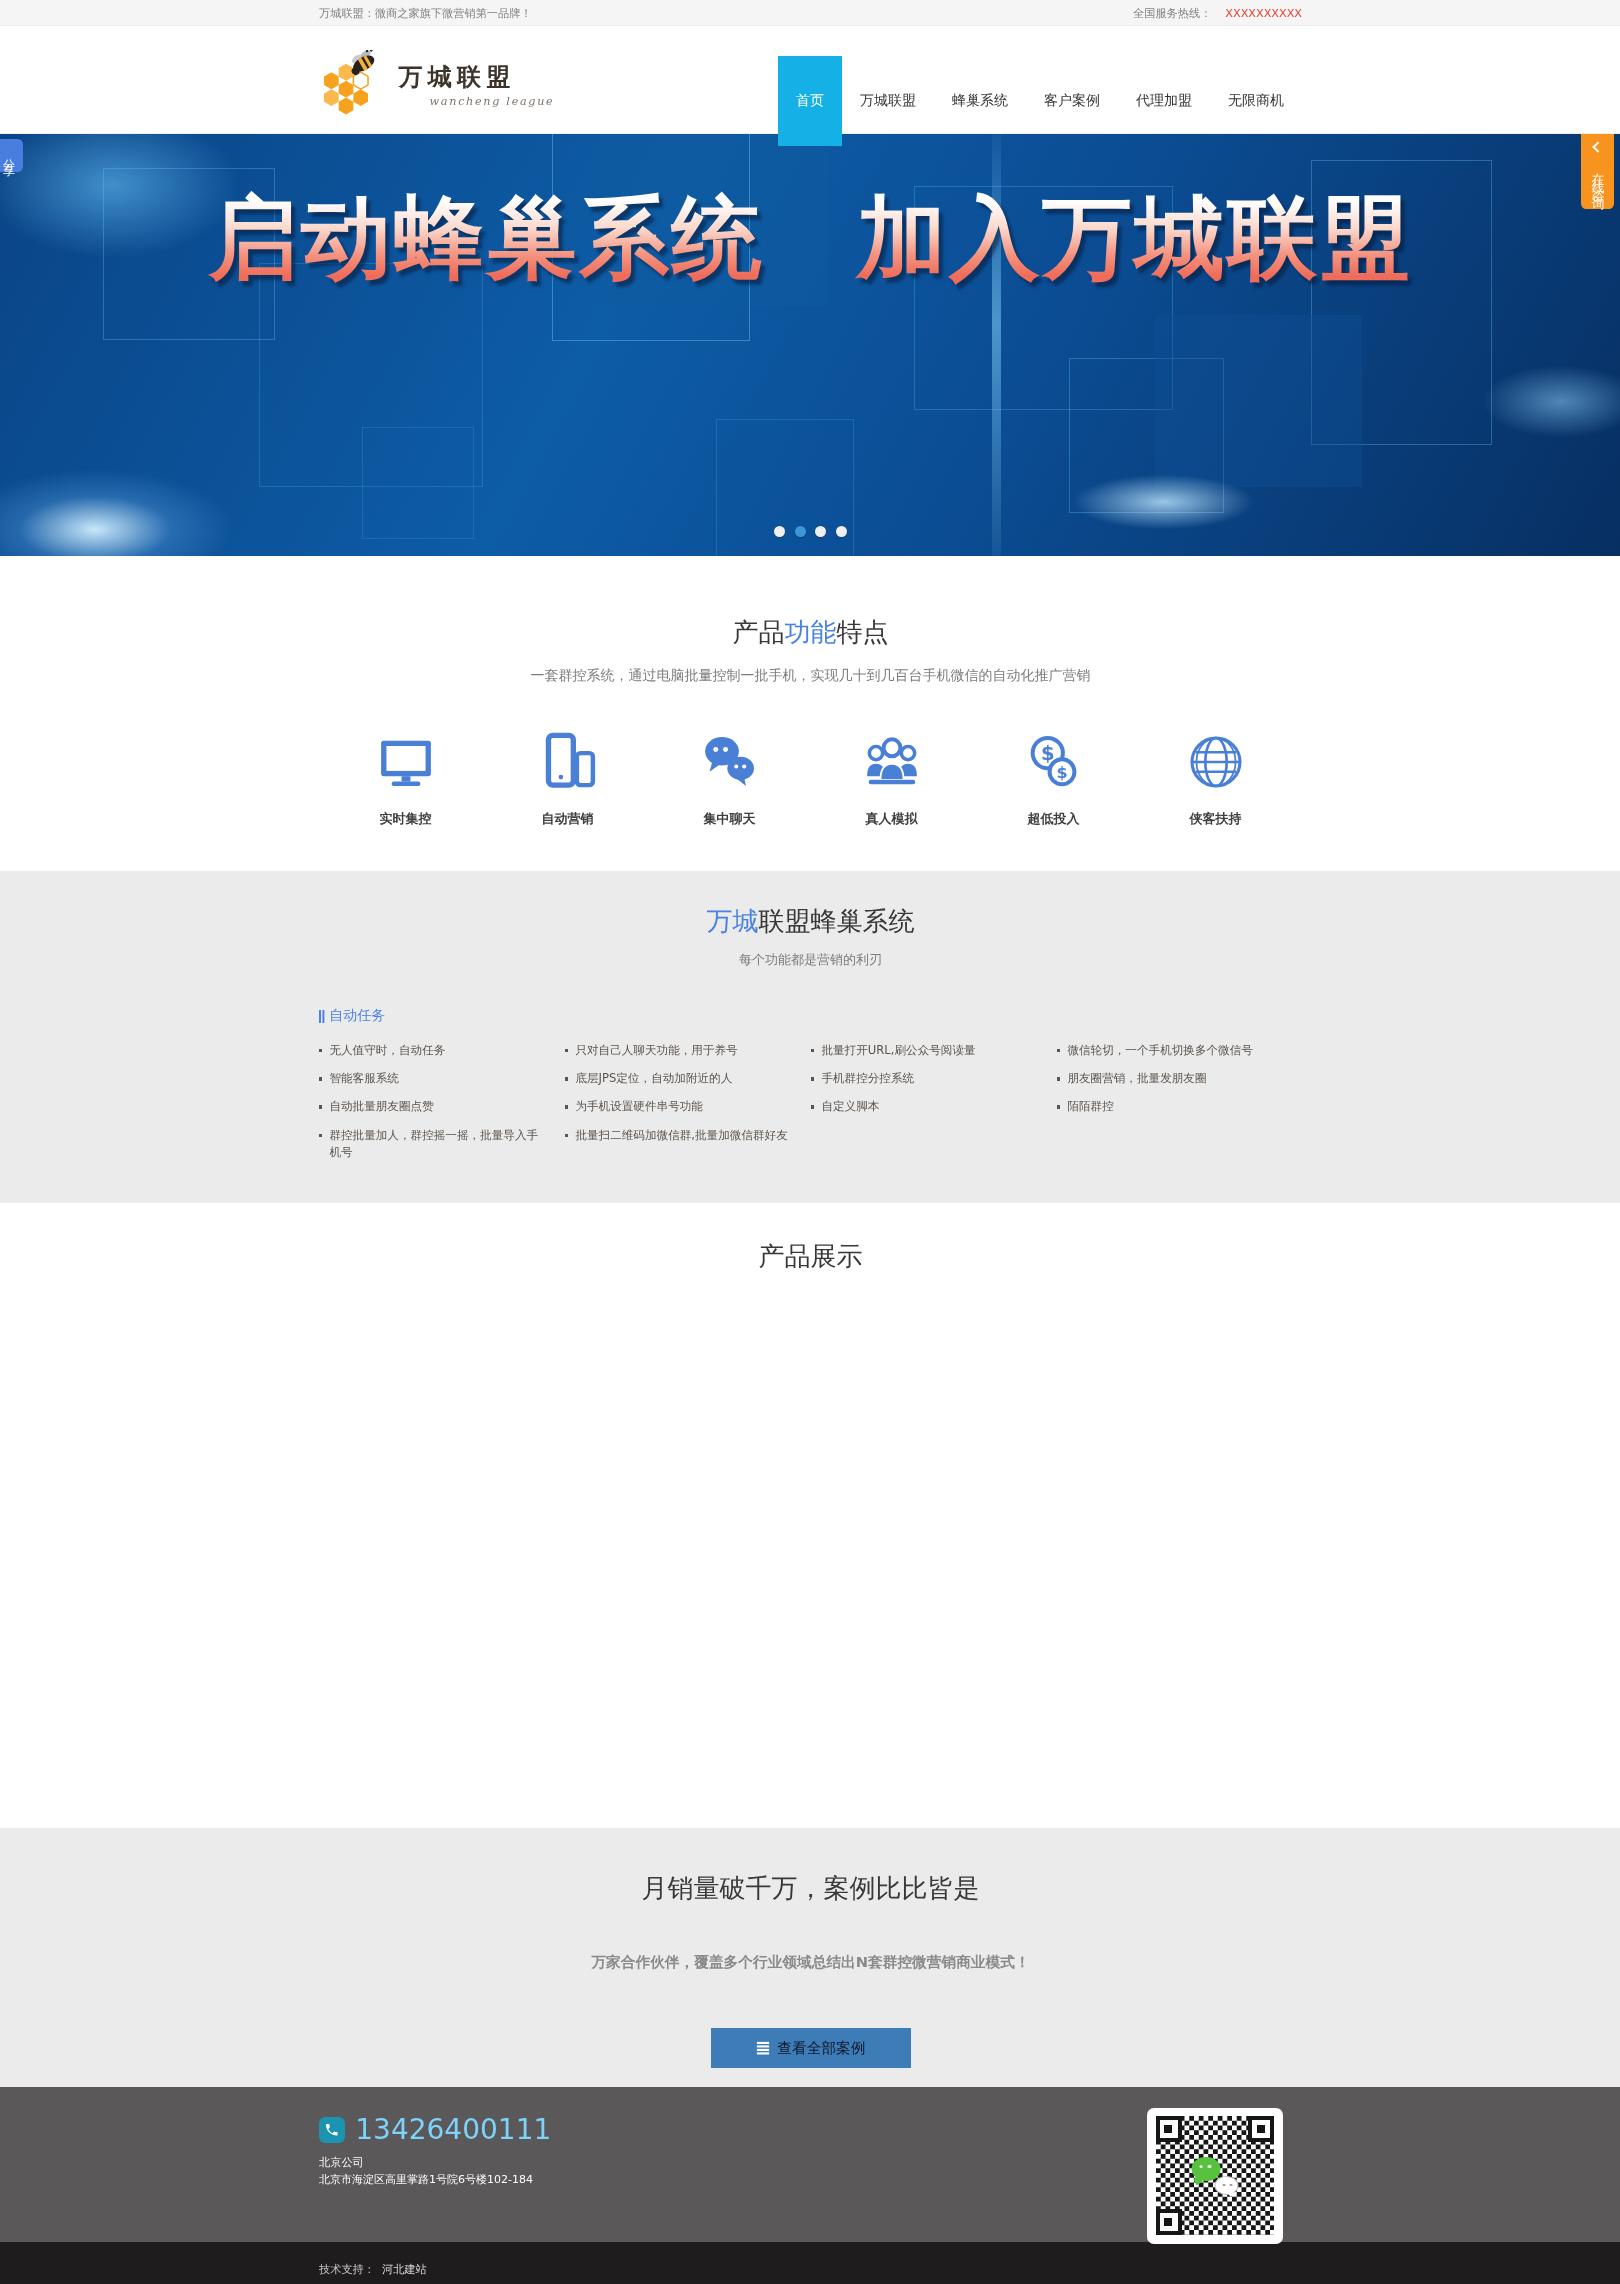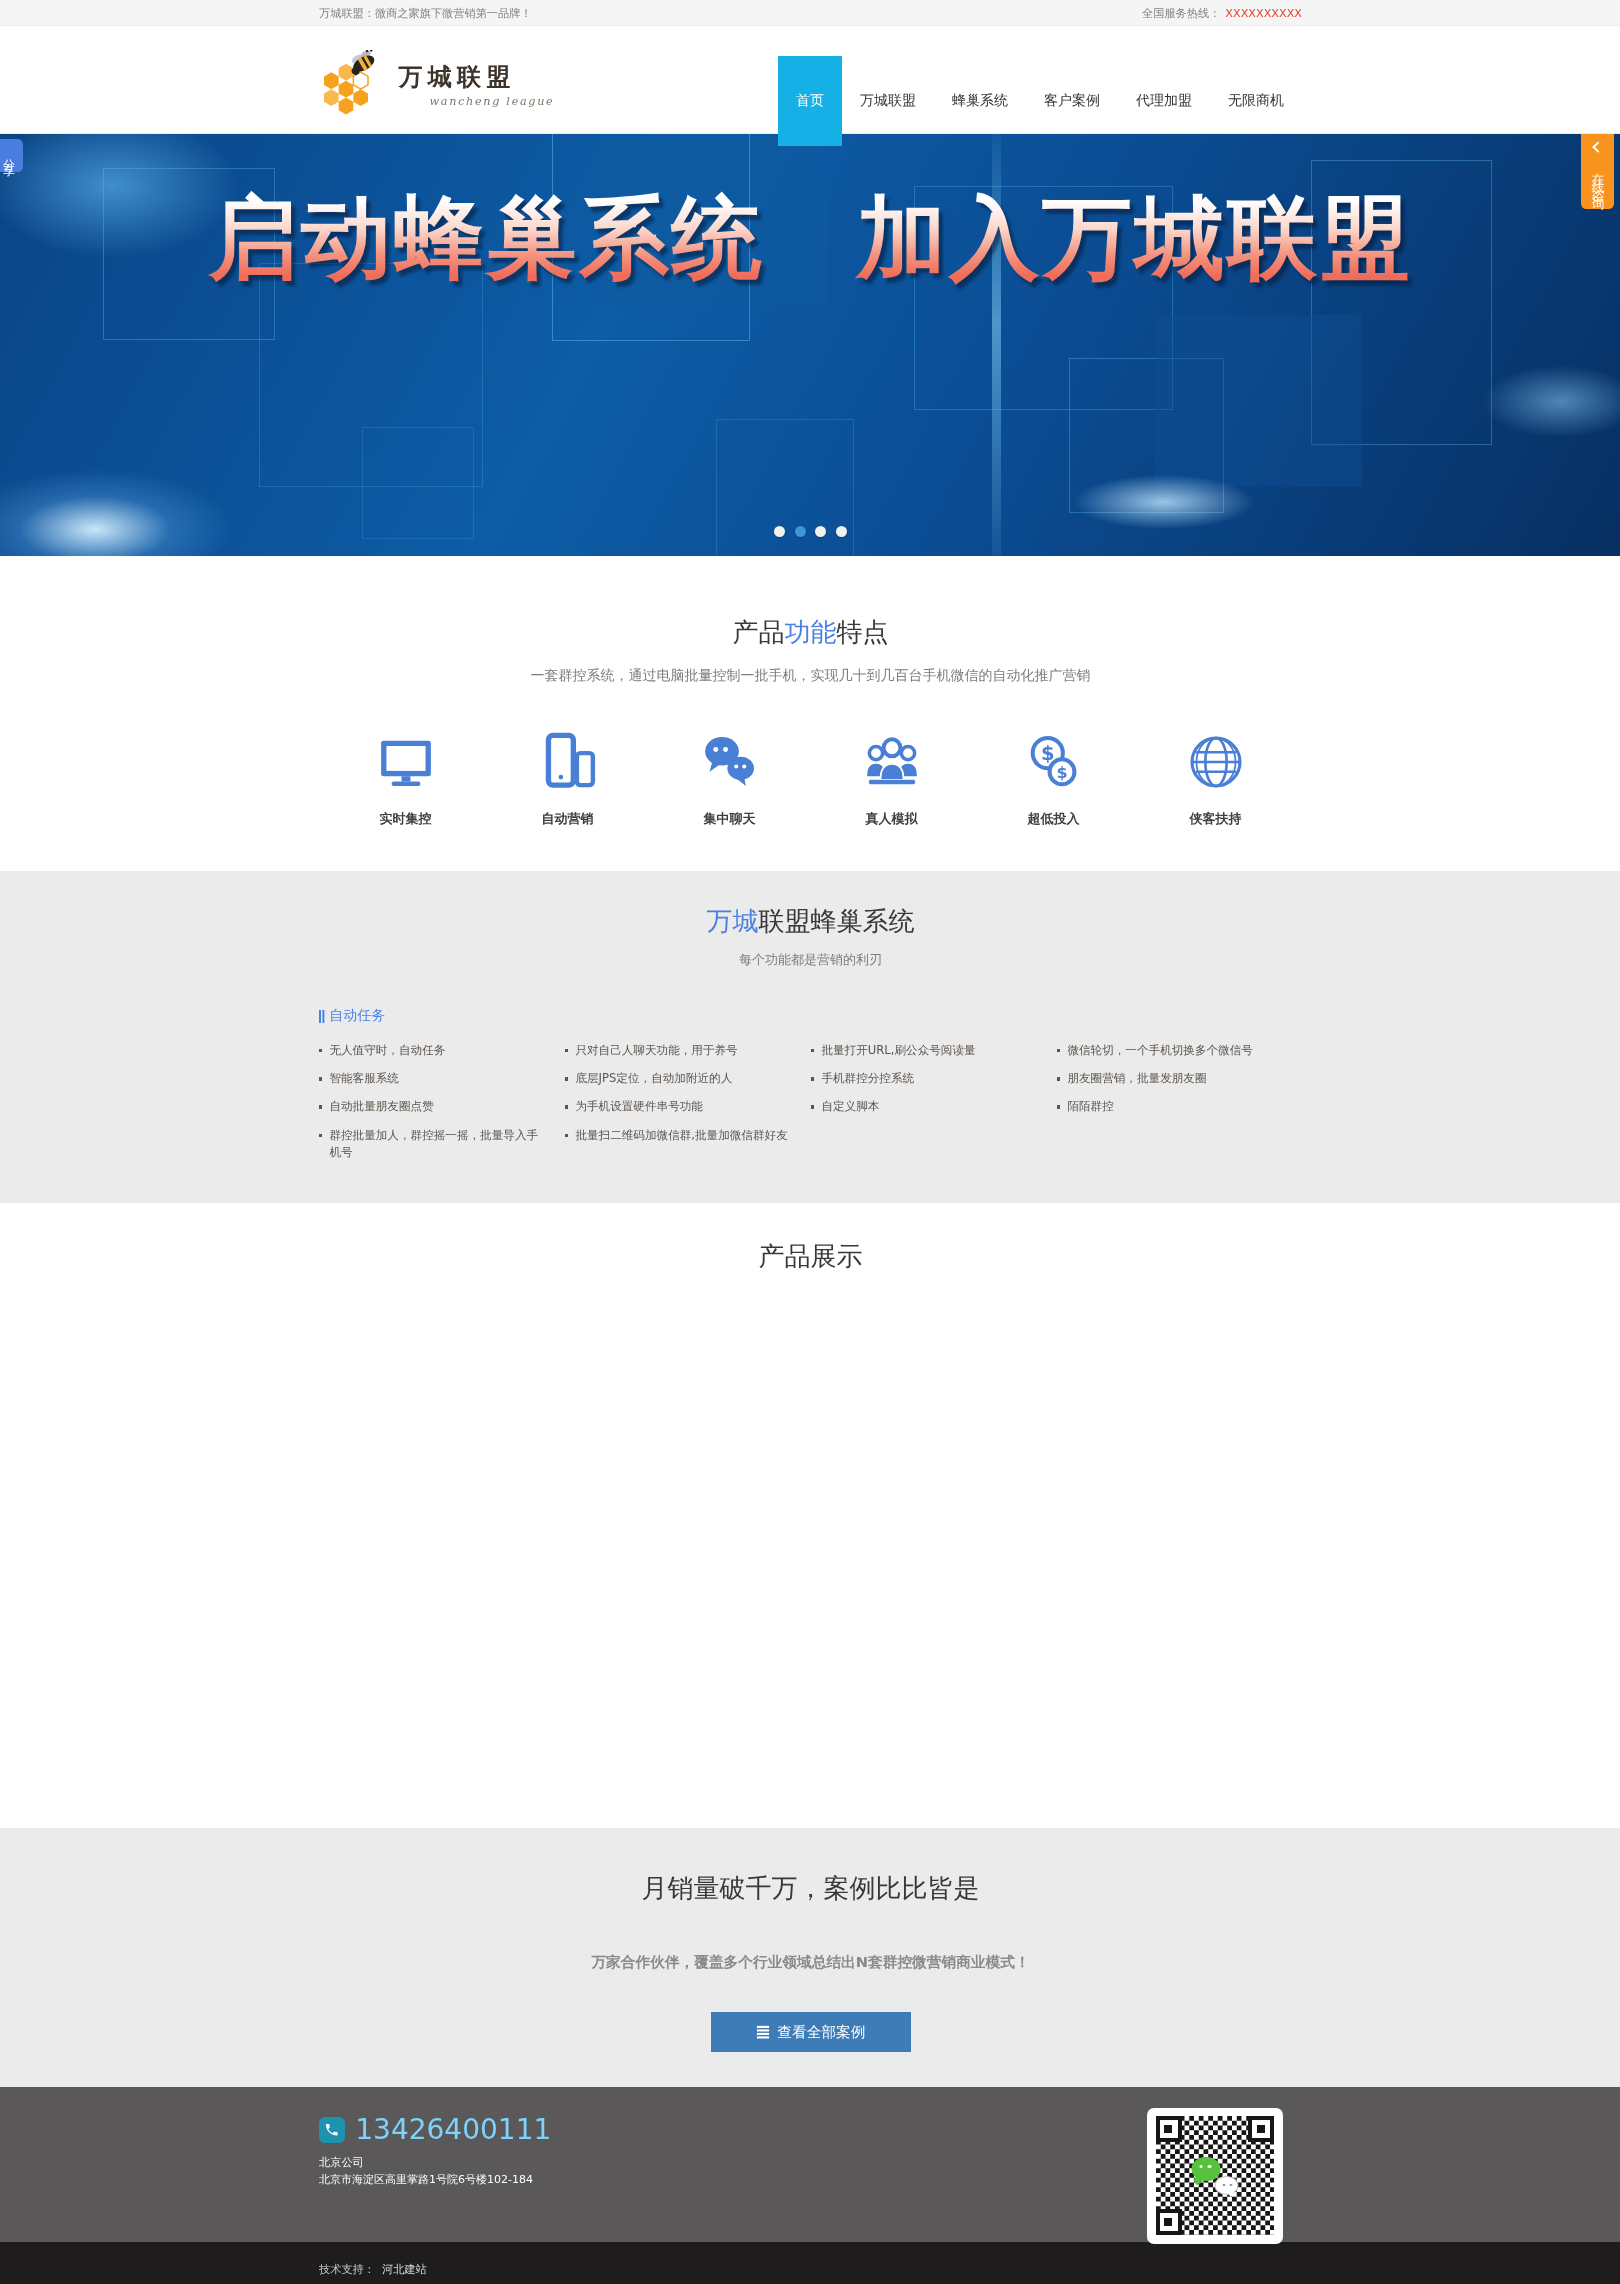--- a/index.html
+++ b/index.html
@@ -8,21 +8,21 @@
     --share_blue:#4a7de0; --button_blue:#3e7cb8; --footer_bg:#5a5858;
     --bottombar_bg:#1e1c1c; --section_gray:#ebebeb;
   }
   *{margin:0;padding:0;box-sizing:border-box;}
   body{width:1621px;font-family:"DejaVu Sans","Liberation Sans",sans-serif;background:#fff;color:#333;}
   .container{width:983px;margin:0 auto;position:relative;}
 
   
   .topbar{height:26px;background:#f5f5f5;border-bottom:0.9px solid #ececec;font-size:11.2px;color:#828282;}
   .topbar .container{display:flex;justify-content:space-between;align-items:center;height:26px;}
-  .hotline-num{color:var(--hotline_red);margin-left:5px;}
+  .hotline-num{color:var(--hotline_red);margin-left:14px;}
 
   
   .header{height:108px;background:#fff;border-bottom:0.9px solid #eee;position:relative;z-index:5;}
   .header .container{display:flex;justify-content:space-between;height:108px;}
   .logo{display:flex;align-items:center;margin-top:8.6px;cursor:pointer;}
   .logo-text{margin-left:8.6px;}
   .logo-title{font-family:"DejaVu Serif","Liberation Serif",serif;font-size:24px;font-weight:bold;color:#3c332b;letter-spacing:5.2px;}
   .logo-sub{font-family:"DejaVu Serif","Liberation Serif",serif;font-style:italic;font-size:11.2px;color:#7d7468;letter-spacing:1.7px;margin-top:2.6px;margin-left:31px;}
   .nav{display:flex;align-items:flex-start;}
   .nav a{display:flex;align-items:center;height:90px;margin-top:30px;padding:0 18px;font-size:14px;color:#333;text-decoration:none;cursor:pointer;}
@@ -87,21 +87,21 @@
   .hive-grid ul{list-style:none;padding-right:21px;}
   .hive-grid li{display:flex;font-size:11.6px;color:#5c544d;line-height:17px;margin-bottom:11.2px;}
   .hive-grid li .bullet{flex:0 0 3.4px;width:3.4px;height:3.4px;background:#5c544d;margin:7px 7px 0 0;}
 
   
   .showcase{height:625px;background:#fff;text-align:center;padding-top:36px;}
 
   
   .cases{height:259px;background:var(--section_gray);text-align:center;padding-top:43px;}
   .cases .sec-sub{font-size:14.7px;color:#8a8a8a;margin-top:47px;font-weight:bold;}
-  .case-btn{margin:40px auto 0;width:200px;height:40px;background:var(--button_blue);color:#ffffff;border:none;
+  .case-btn{margin:56px auto 0;width:200px;height:40px;background:var(--button_blue);color:#0f172a;border:none;
     font-size:14.7px;display:flex;align-items:center;justify-content:center;gap:7.8px;cursor:pointer;font-family:inherit;}
   .case-btn svg{width:14px;height:14px;}
 
   
   .footer{height:155px;background:var(--footer_bg);color:#fff;}
   .footer .container{display:flex;justify-content:space-between;padding-top:26px;}
   .phone-row{display:flex;align-items:center;gap:10.3px;}
   .phone-icon{width:26px;height:26px;border-radius:6px;background:#1b93b1;display:flex;align-items:center;justify-content:center;}
   .phone-icon svg{width:15.5px;height:15.5px;}
   .phone-num{font-size:28px;color:#7dd3fc;}

